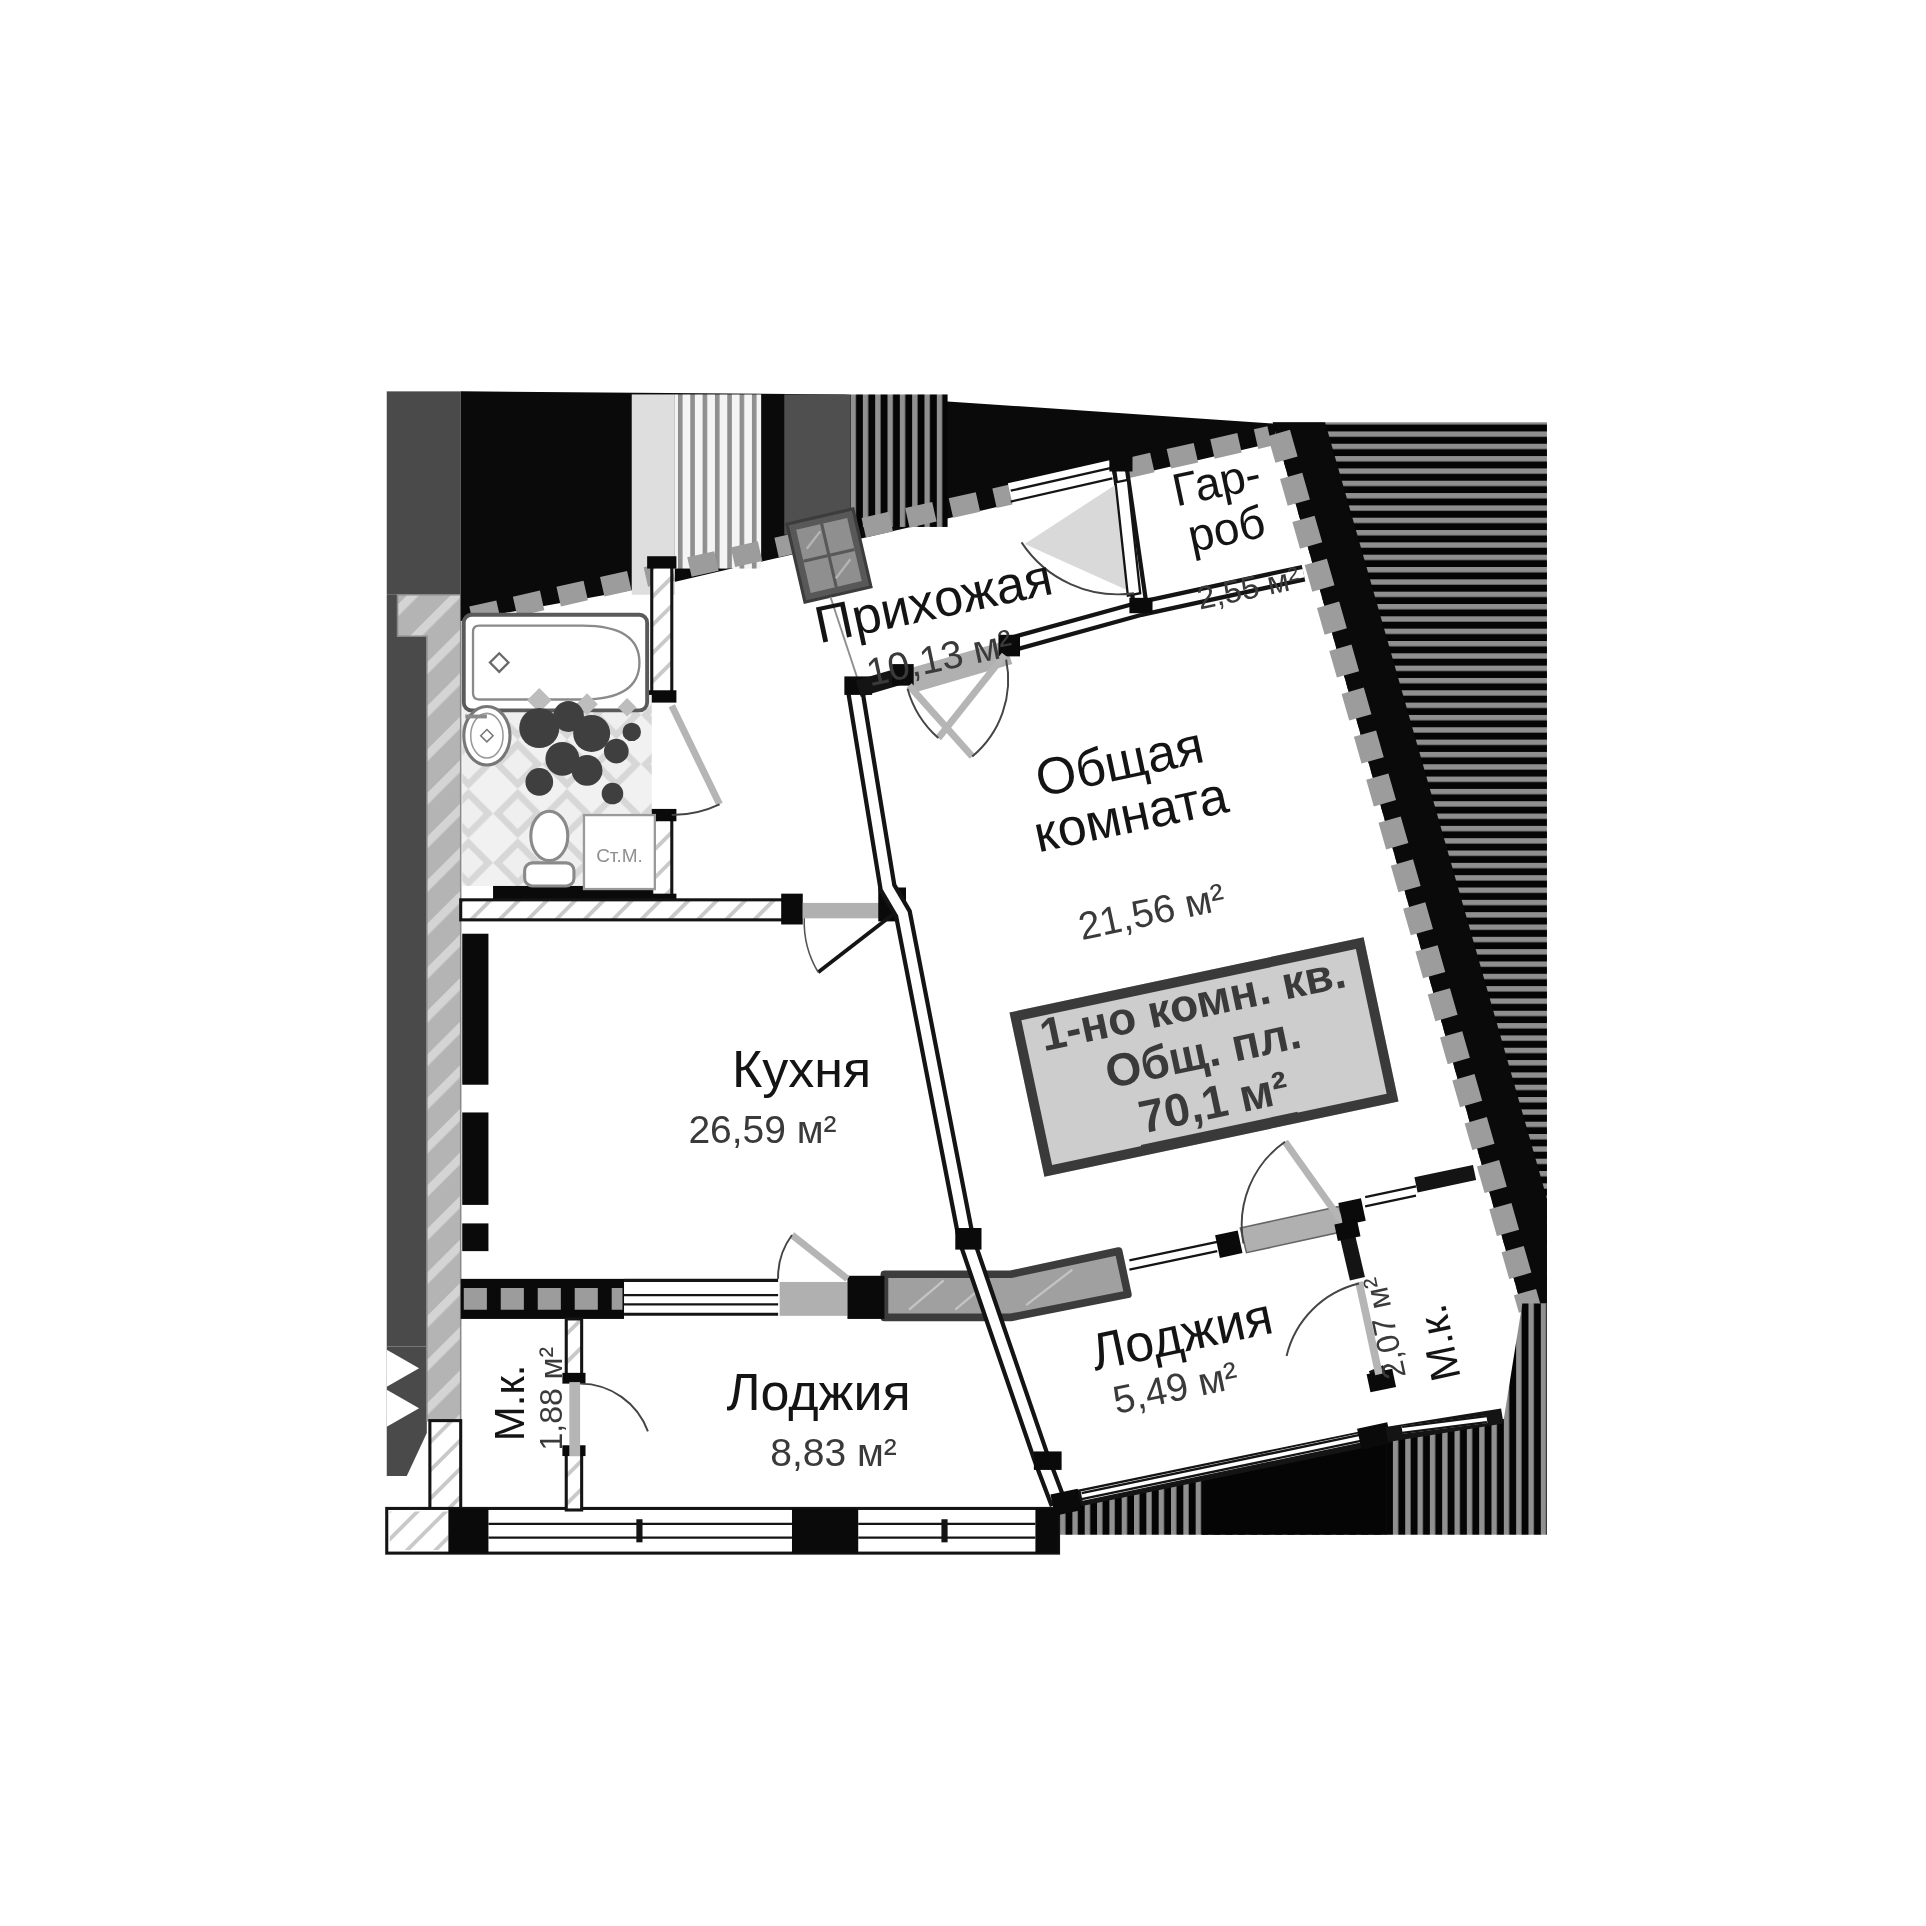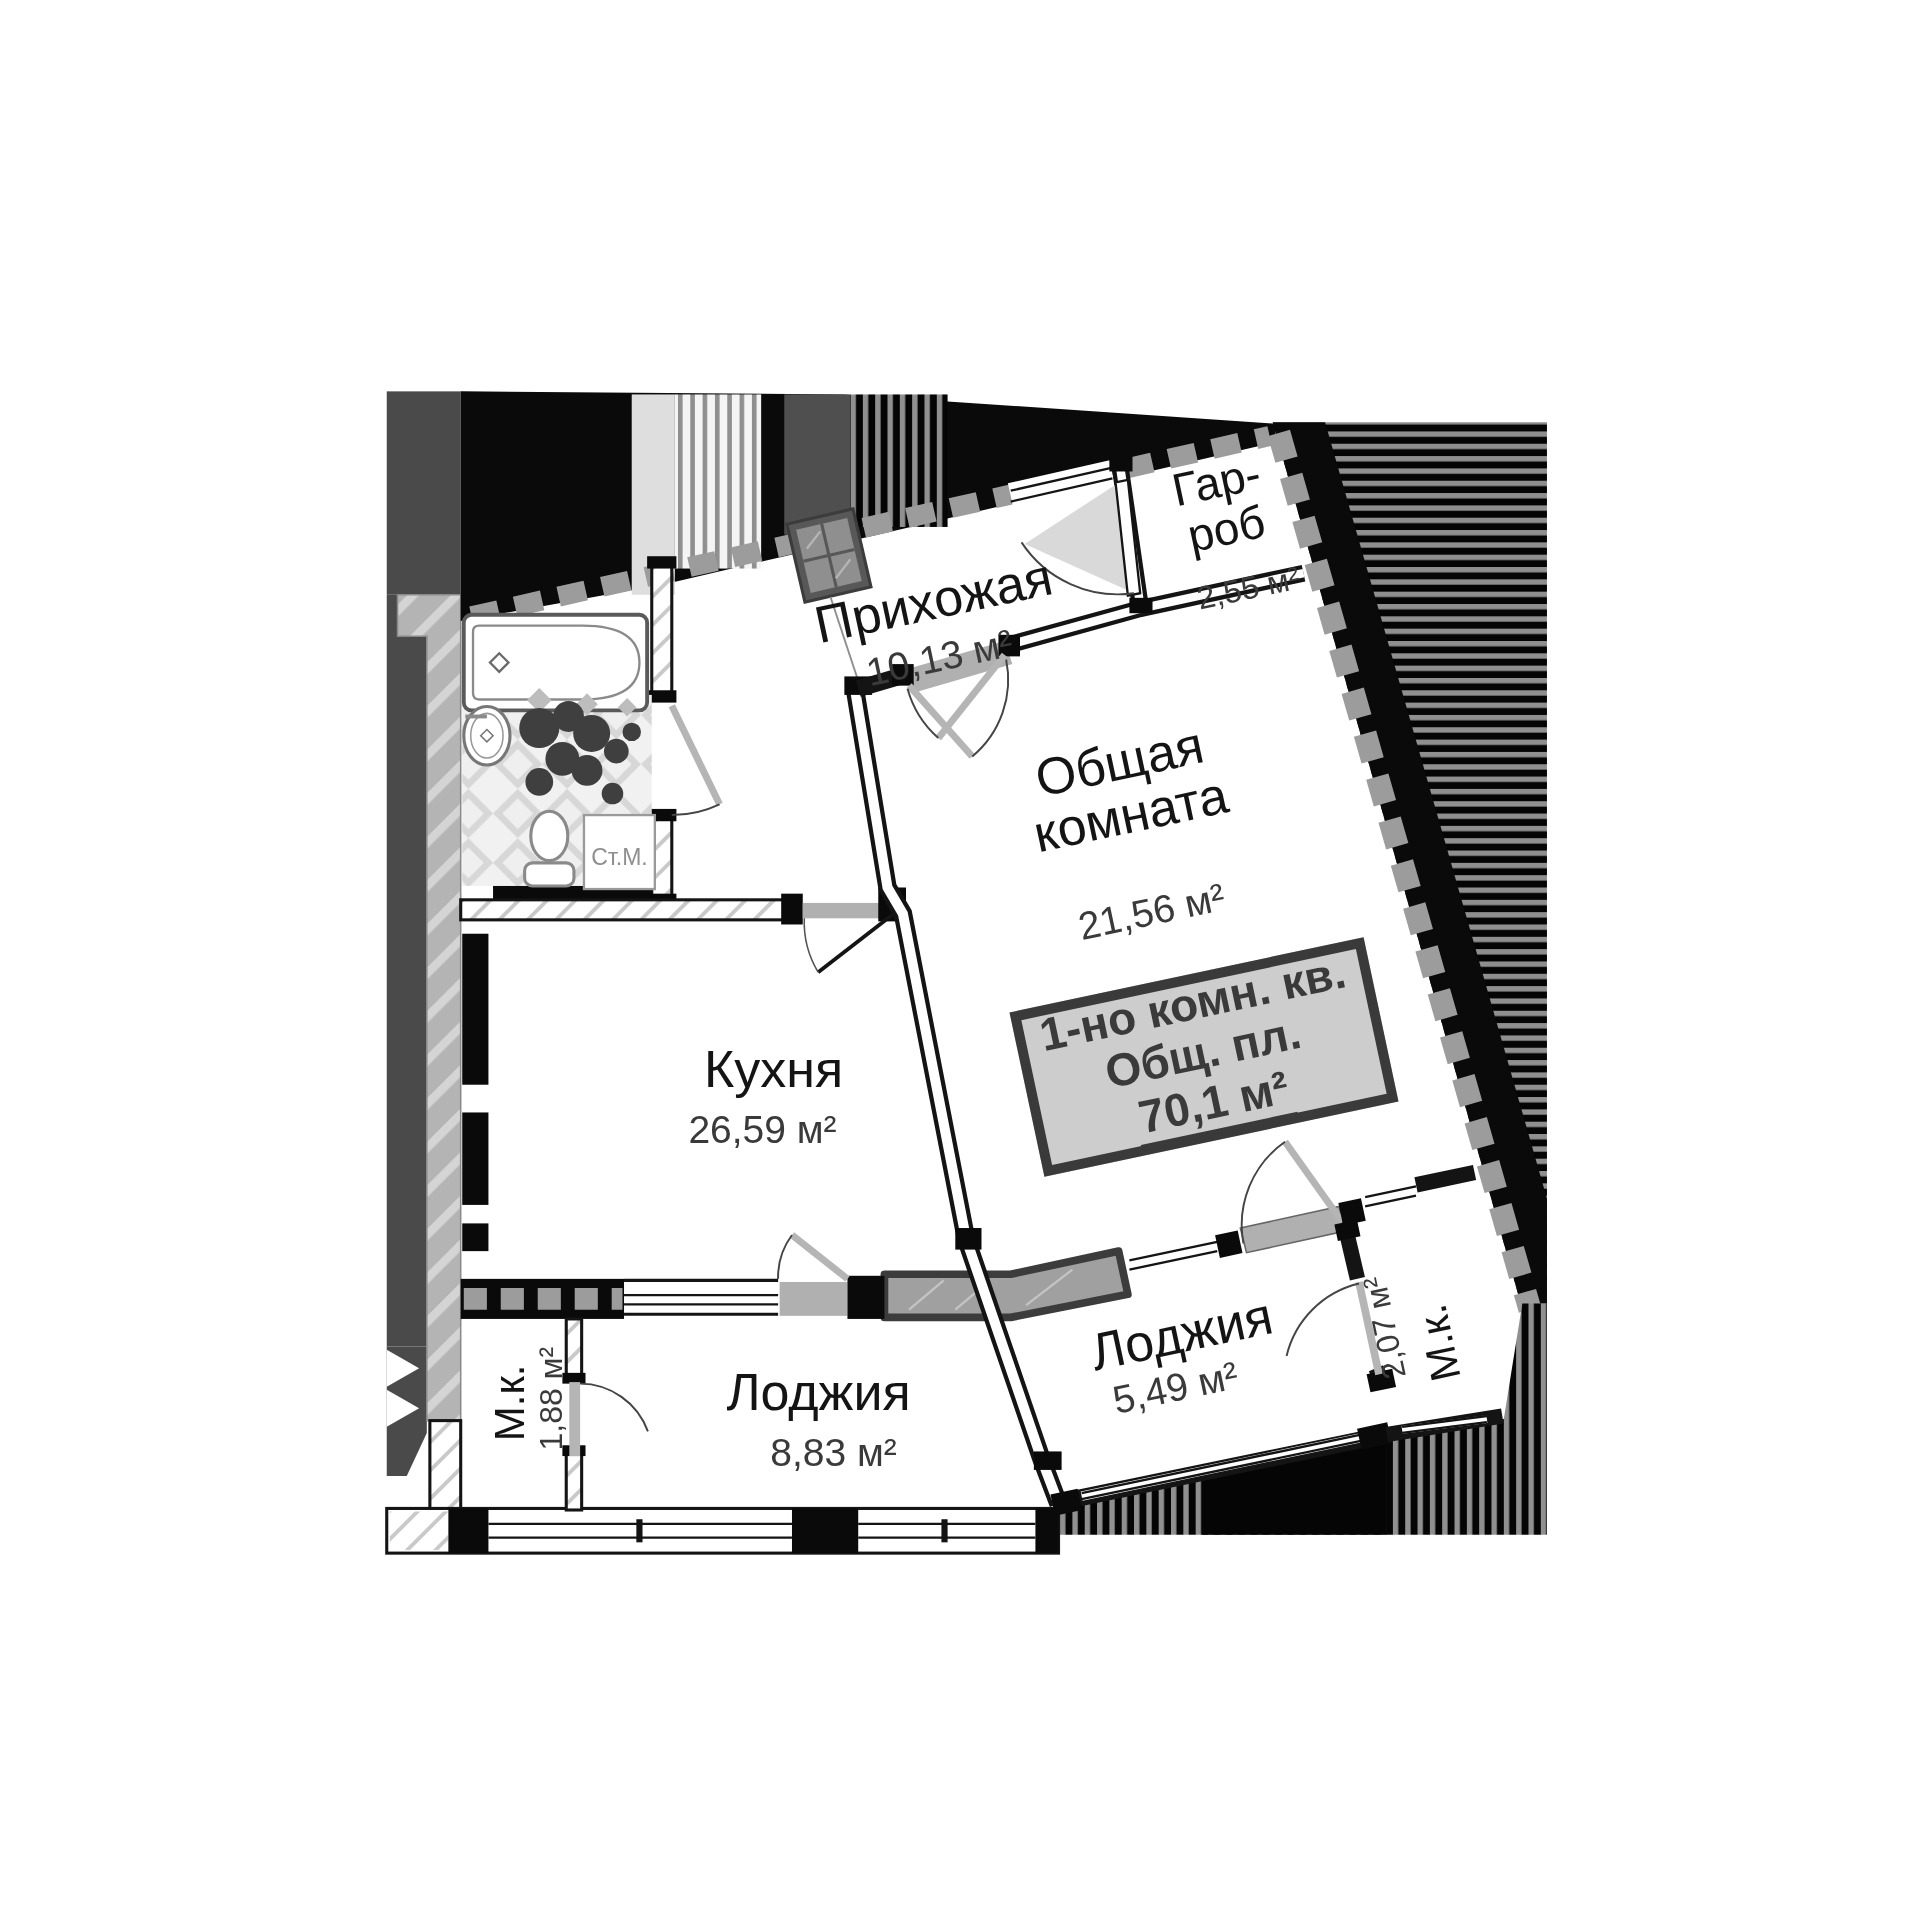--- a/index.html
+++ b/index.html
@@ -5,21 +5,21 @@
   html,body{margin:0;padding:0;background:#fff;}
   .stage{position:relative;width:1926px;height:1926px;background:#fff;overflow:hidden;
          font-family:"Liberation Sans",sans-serif;}
   .stage svg{position:absolute;left:0;top:0;}
   .rlabel{position:absolute;white-space:nowrap;text-align:center;color:#141414;
           transform-origin:center center;line-height:1.04;}
   .rname{font-size:52px;}
   .rarea{font-size:39px;color:#3a3a3a;}
   .sname{font-size:42px;}
   .sarea{font-size:32px;color:#3a3a3a;}
-  .applab{font-size:23px;color:#8f8f8f;}
+  .applab{font-size:19px;color:#8f8f8f;}
   .infobox{position:absolute;left:1023px;top:973px;width:362px;height:168px;
            background:#cdcdcd;border:10.8px solid #3a3a3a;box-sizing:border-box;
            transform:rotate(-12deg);display:flex;flex-direction:column;
            align-items:center;justify-content:center;}
   .infobox div{font-size:46px;font-weight:bold;color:#3a3a3a;line-height:1.1;}
   .infobox .u{border-bottom:7.7px double #3a3a3a;padding:0 4.6px 1.5px 4.6px;}
 </style>
 </head>
 <body>
 
@@ -283,21 +283,21 @@
   <span style="display:block">роб</span>
 </div>
 <div class="rlabel sarea" style="left:1160px;top:572px;width:177px;transform:rotate(-12deg);"><span>2,55 м²</span></div>
 
 <div class="rlabel rname" style="left:994px;top:734px;width:262px;transform:rotate(-12deg);">
   <span style="display:block">Общая</span>
   <span style="display:block">комната</span>
 </div>
 <div class="rlabel rarea" style="left:1040px;top:892px;width:223px;transform:rotate(-12deg);"><span>21,56 м²</span></div>
 
-<div class="rlabel rname" style="left:658px;top:1042px;width:231px;text-align:center;"><span>Кухня</span></div>
+<div class="rlabel rname" style="left:686px;top:1042px;width:231px;text-align:center;"><span>Кухня</span></div>
 <div class="rlabel rarea" style="left:647px;top:1110px;width:231px;"><span>26,59 м²</span></div>
 
 <div class="rlabel sname" style="left:433px;top:1381px;width:154px;transform:rotate(-90deg);"><span>М.к.</span></div>
 <div class="rlabel sarea" style="left:475px;top:1382px;width:154px;transform:rotate(-90deg);"><span>1,88 м²</span></div>
 
 <div class="rlabel rname" style="left:703px;top:1365px;width:231px;"><span>Лоджия</span></div>
 <div class="rlabel rarea" style="left:718px;top:1433px;width:231px;"><span>8,83 м²</span></div>
 
 <div class="rlabel rname" style="left:1066px;top:1307px;width:231px;transform:rotate(-12deg);"><span>Лоджия</span></div>
 <div class="rlabel rarea" style="left:1060px;top:1368px;width:231px;transform:rotate(-12deg);"><span>5,49 м²</span></div>

